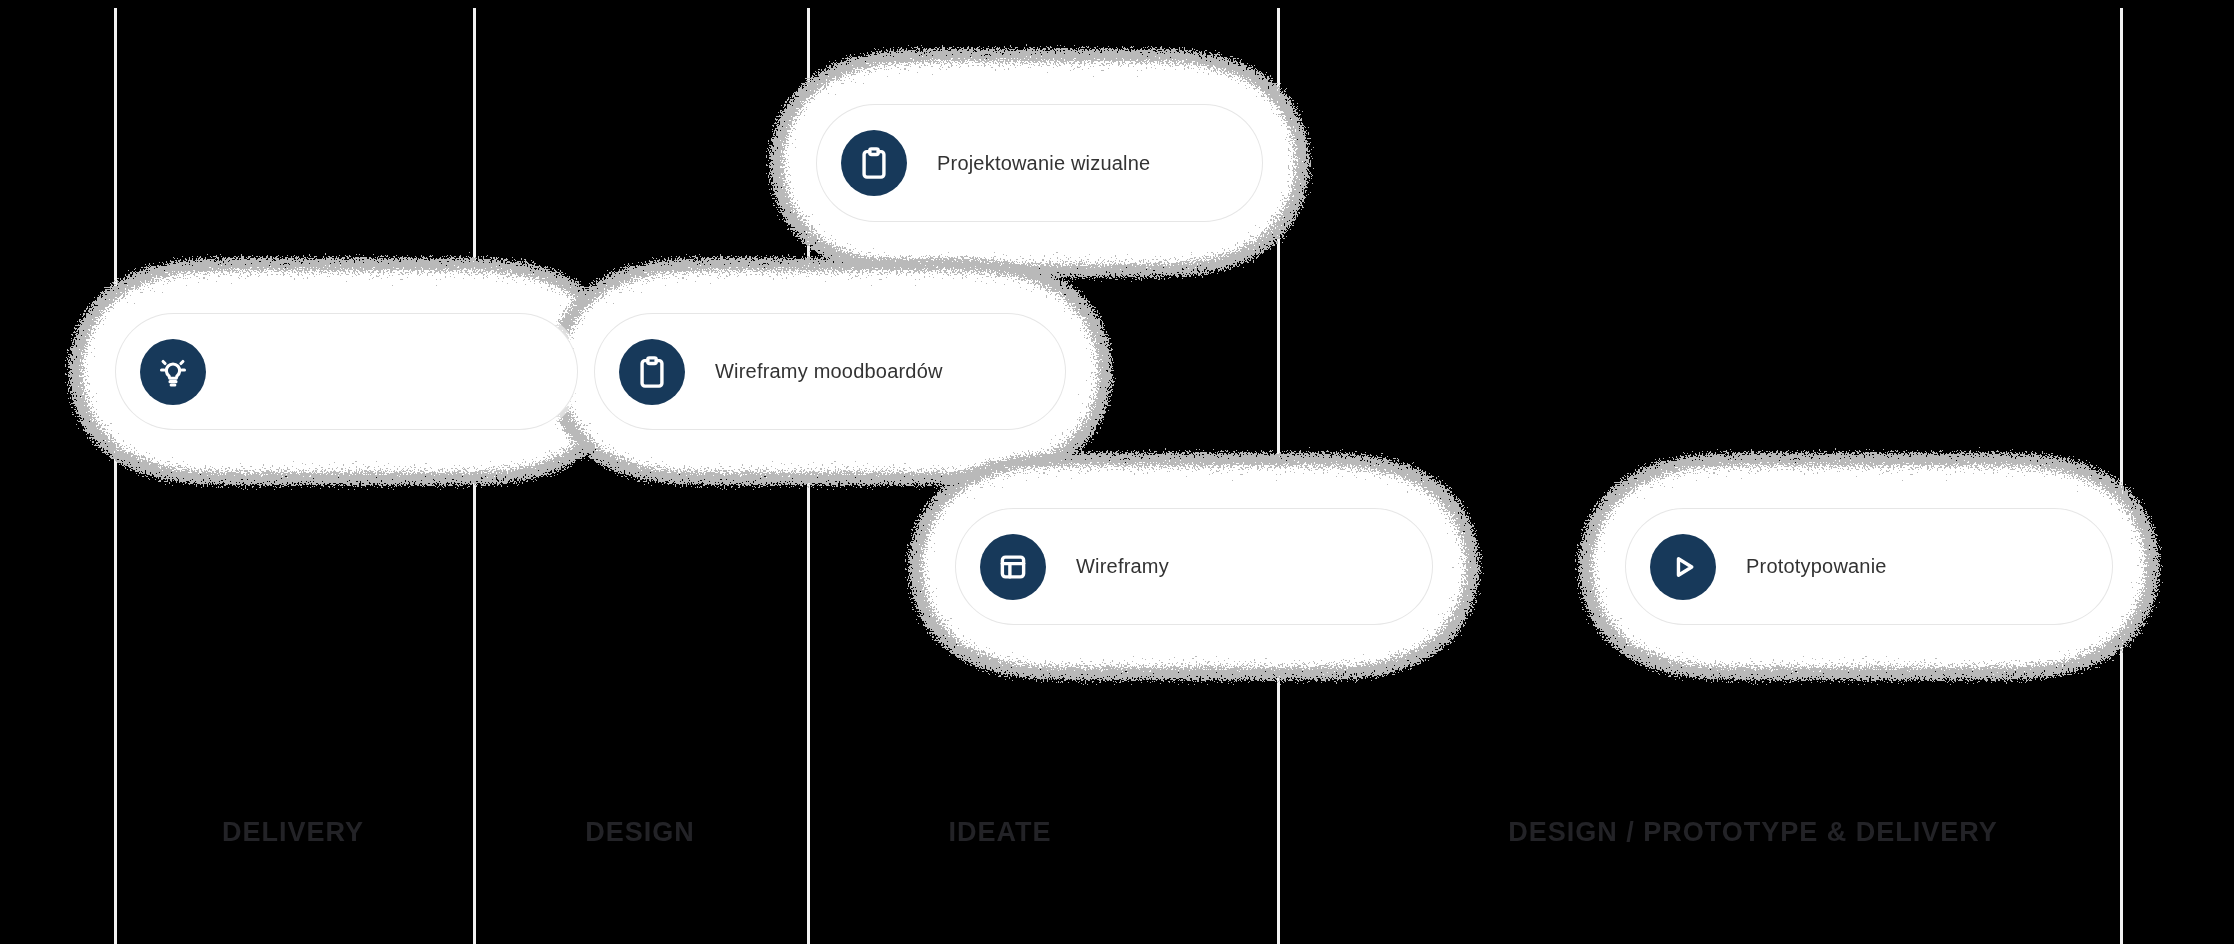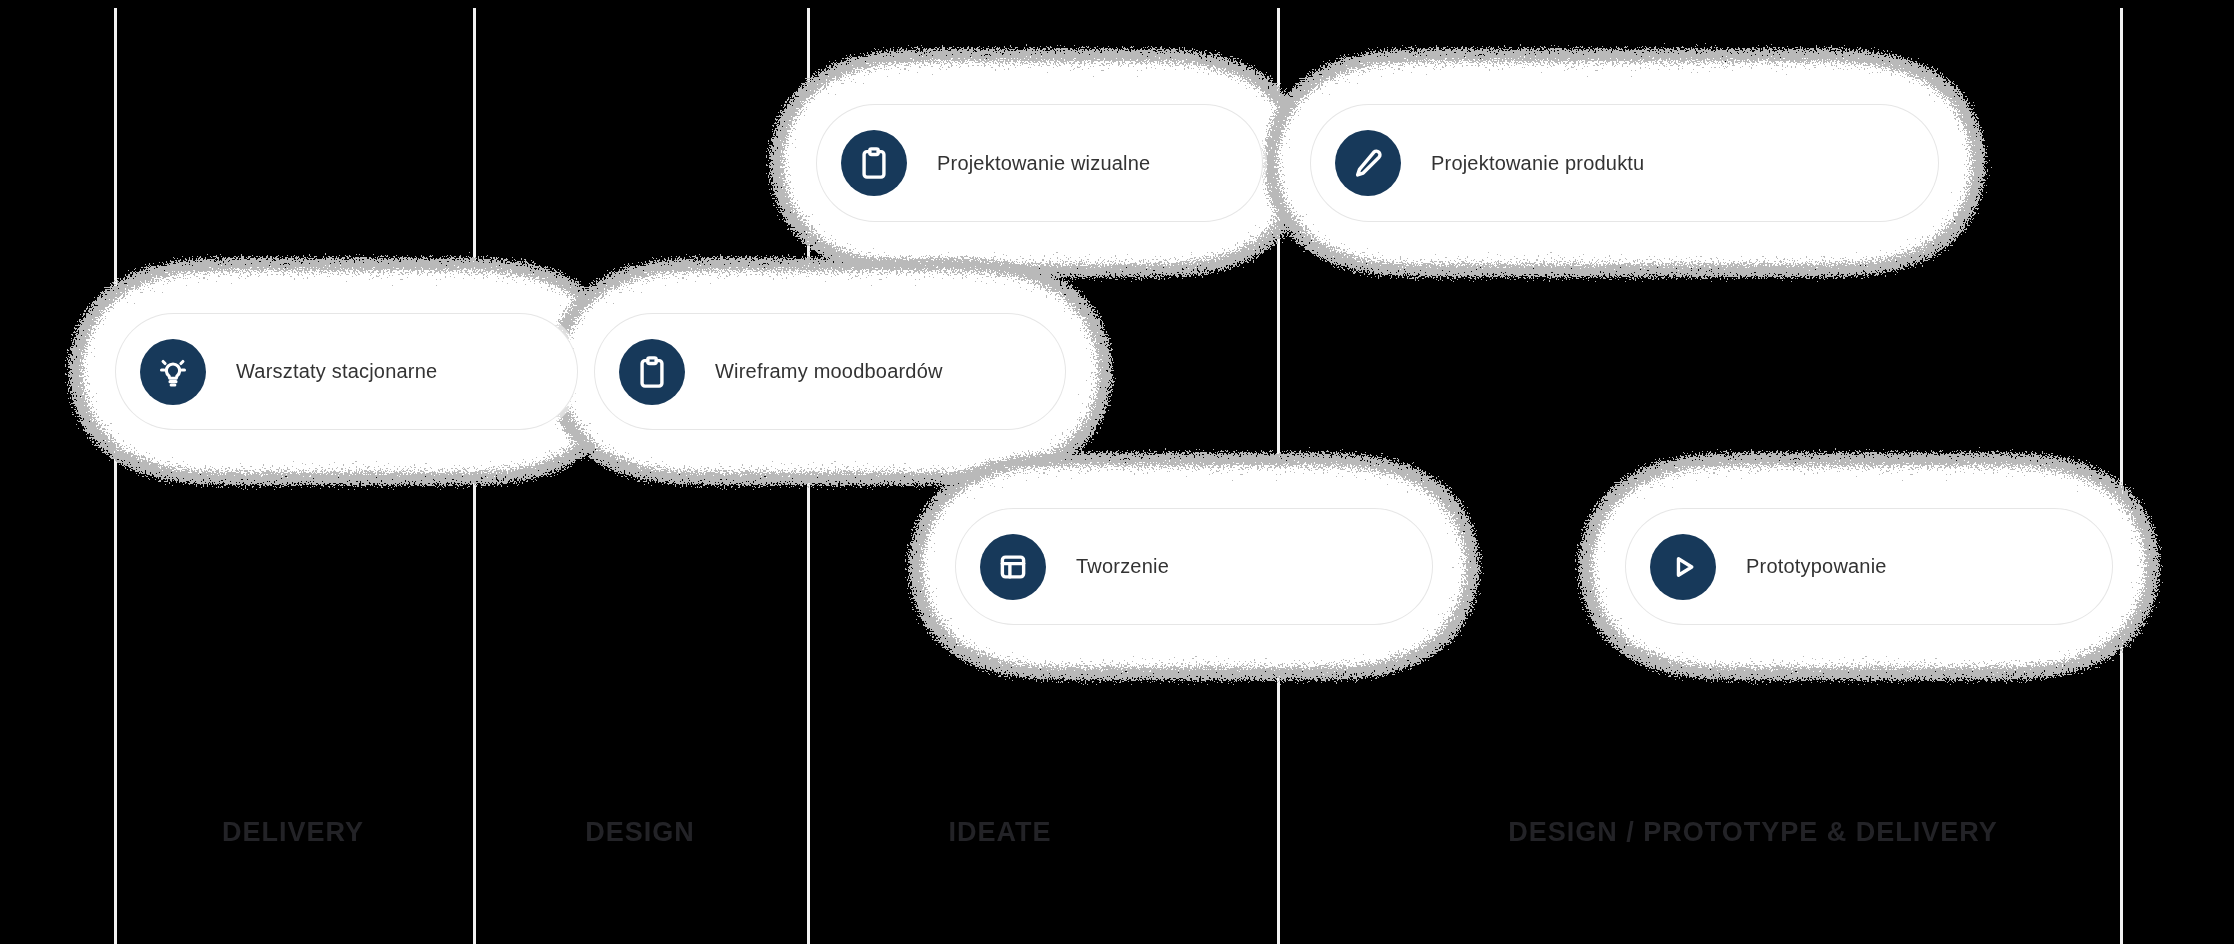--- a/index.html
+++ b/index.html
@@ -116,47 +116,35 @@
       <span class="badge">
         <svg width="34" height="34" viewBox="0 0 24 24" fill="none" stroke="#ffffff" stroke-width="2.4" stroke-linecap="round" stroke-linejoin="round">
           <path d="M9 4H7a2 2 0 0 0-2 2v14a2 2 0 0 0 2 2h10a2 2 0 0 0 2-2V6a2 2 0 0 0-2-2h-2"></path>
           <rect x="9" y="2" width="6" height="4" rx="1.2"></rect>
         </svg>
       </span>
       <span class="card-label">Projektowanie wizualne</span>
     </div>
   </div>
 
-  <div class="slot slot-2">
-    <div class="glow"></div>
-    <div class="card">
-      <span class="badge">
-        <svg width="34" height="34" viewBox="0 0 24 24" fill="none" stroke="#ffffff" stroke-width="2.4" stroke-linecap="round" stroke-linejoin="round">
-          <path d="M16.2 4.3a2.55 2.55 0 0 1 3.6 3.6L8.6 19.1 4.7 20.4 6 16.5 16.2 4.3z"></path>
-        </svg>
-      </span>
-      <span class="card-label">Projektowanie produktu</span>
-    </div>
-  </div>
 
   <div class="slot slot-3">
     <div class="glow"></div>
     <div class="card">
       <span class="badge">
         <svg width="34" height="34" viewBox="0 0 24 24" fill="none" stroke="#ffffff" stroke-width="2.2" stroke-linecap="round" stroke-linejoin="round">
           <path d="M9.2 14.8a4.7 4.7 0 1 1 5.6 0l-.5 1.6H9.7l-.5-1.6z"></path>
           <path d="M9.9 18.8h4.2"></path>
           <path d="M10.7 21.2h2.6"></path>
           <path d="M5 4.6l1.4 1.4"></path>
           <path d="M19 4.6l-1.4 1.4"></path>
           <path d="M3.9 10.6h1.9"></path>
           <path d="M18.2 10.6h1.9"></path>
         </svg>
       </span>
-      <span class="card-label">Warsztaty stacjonarne</span>
     </div>
   </div>
 
   <div class="slot slot-4">
     <div class="glow"></div>
     <div class="card">
       <span class="badge">
         <svg width="34" height="34" viewBox="0 0 24 24" fill="none" stroke="#ffffff" stroke-width="2.4" stroke-linecap="round" stroke-linejoin="round">
           <path d="M9 4H7a2 2 0 0 0-2 2v14a2 2 0 0 0 2 2h10a2 2 0 0 0 2-2V6a2 2 0 0 0-2-2h-2"></path>
           <rect x="9" y="2" width="6" height="4" rx="1.2"></rect>
@@ -169,21 +157,21 @@
   <div class="slot slot-5">
     <div class="glow"></div>
     <div class="card">
       <span class="badge">
         <svg width="34" height="34" viewBox="0 0 24 24" fill="none" stroke="#ffffff" stroke-width="2.4" stroke-linecap="round" stroke-linejoin="round">
           <rect x="4.5" y="5" width="15" height="14" rx="2.2"></rect>
           <path d="M4.5 9.6h15"></path>
           <path d="M9.8 9.6V19"></path>
         </svg>
       </span>
-      <span class="card-label">Tworzenie</span>
+      <span class="card-label">Wireframy</span>
     </div>
   </div>
 
   <div class="slot slot-6">
     <div class="glow"></div>
     <div class="card">
       <span class="badge">
         <svg width="34" height="34" viewBox="0 0 24 24" fill="none" stroke="#ffffff" stroke-width="2.4" stroke-linecap="round" stroke-linejoin="round">
           <path d="M8.8 6.2v11.6l9.4-5.8z"></path>
         </svg>

